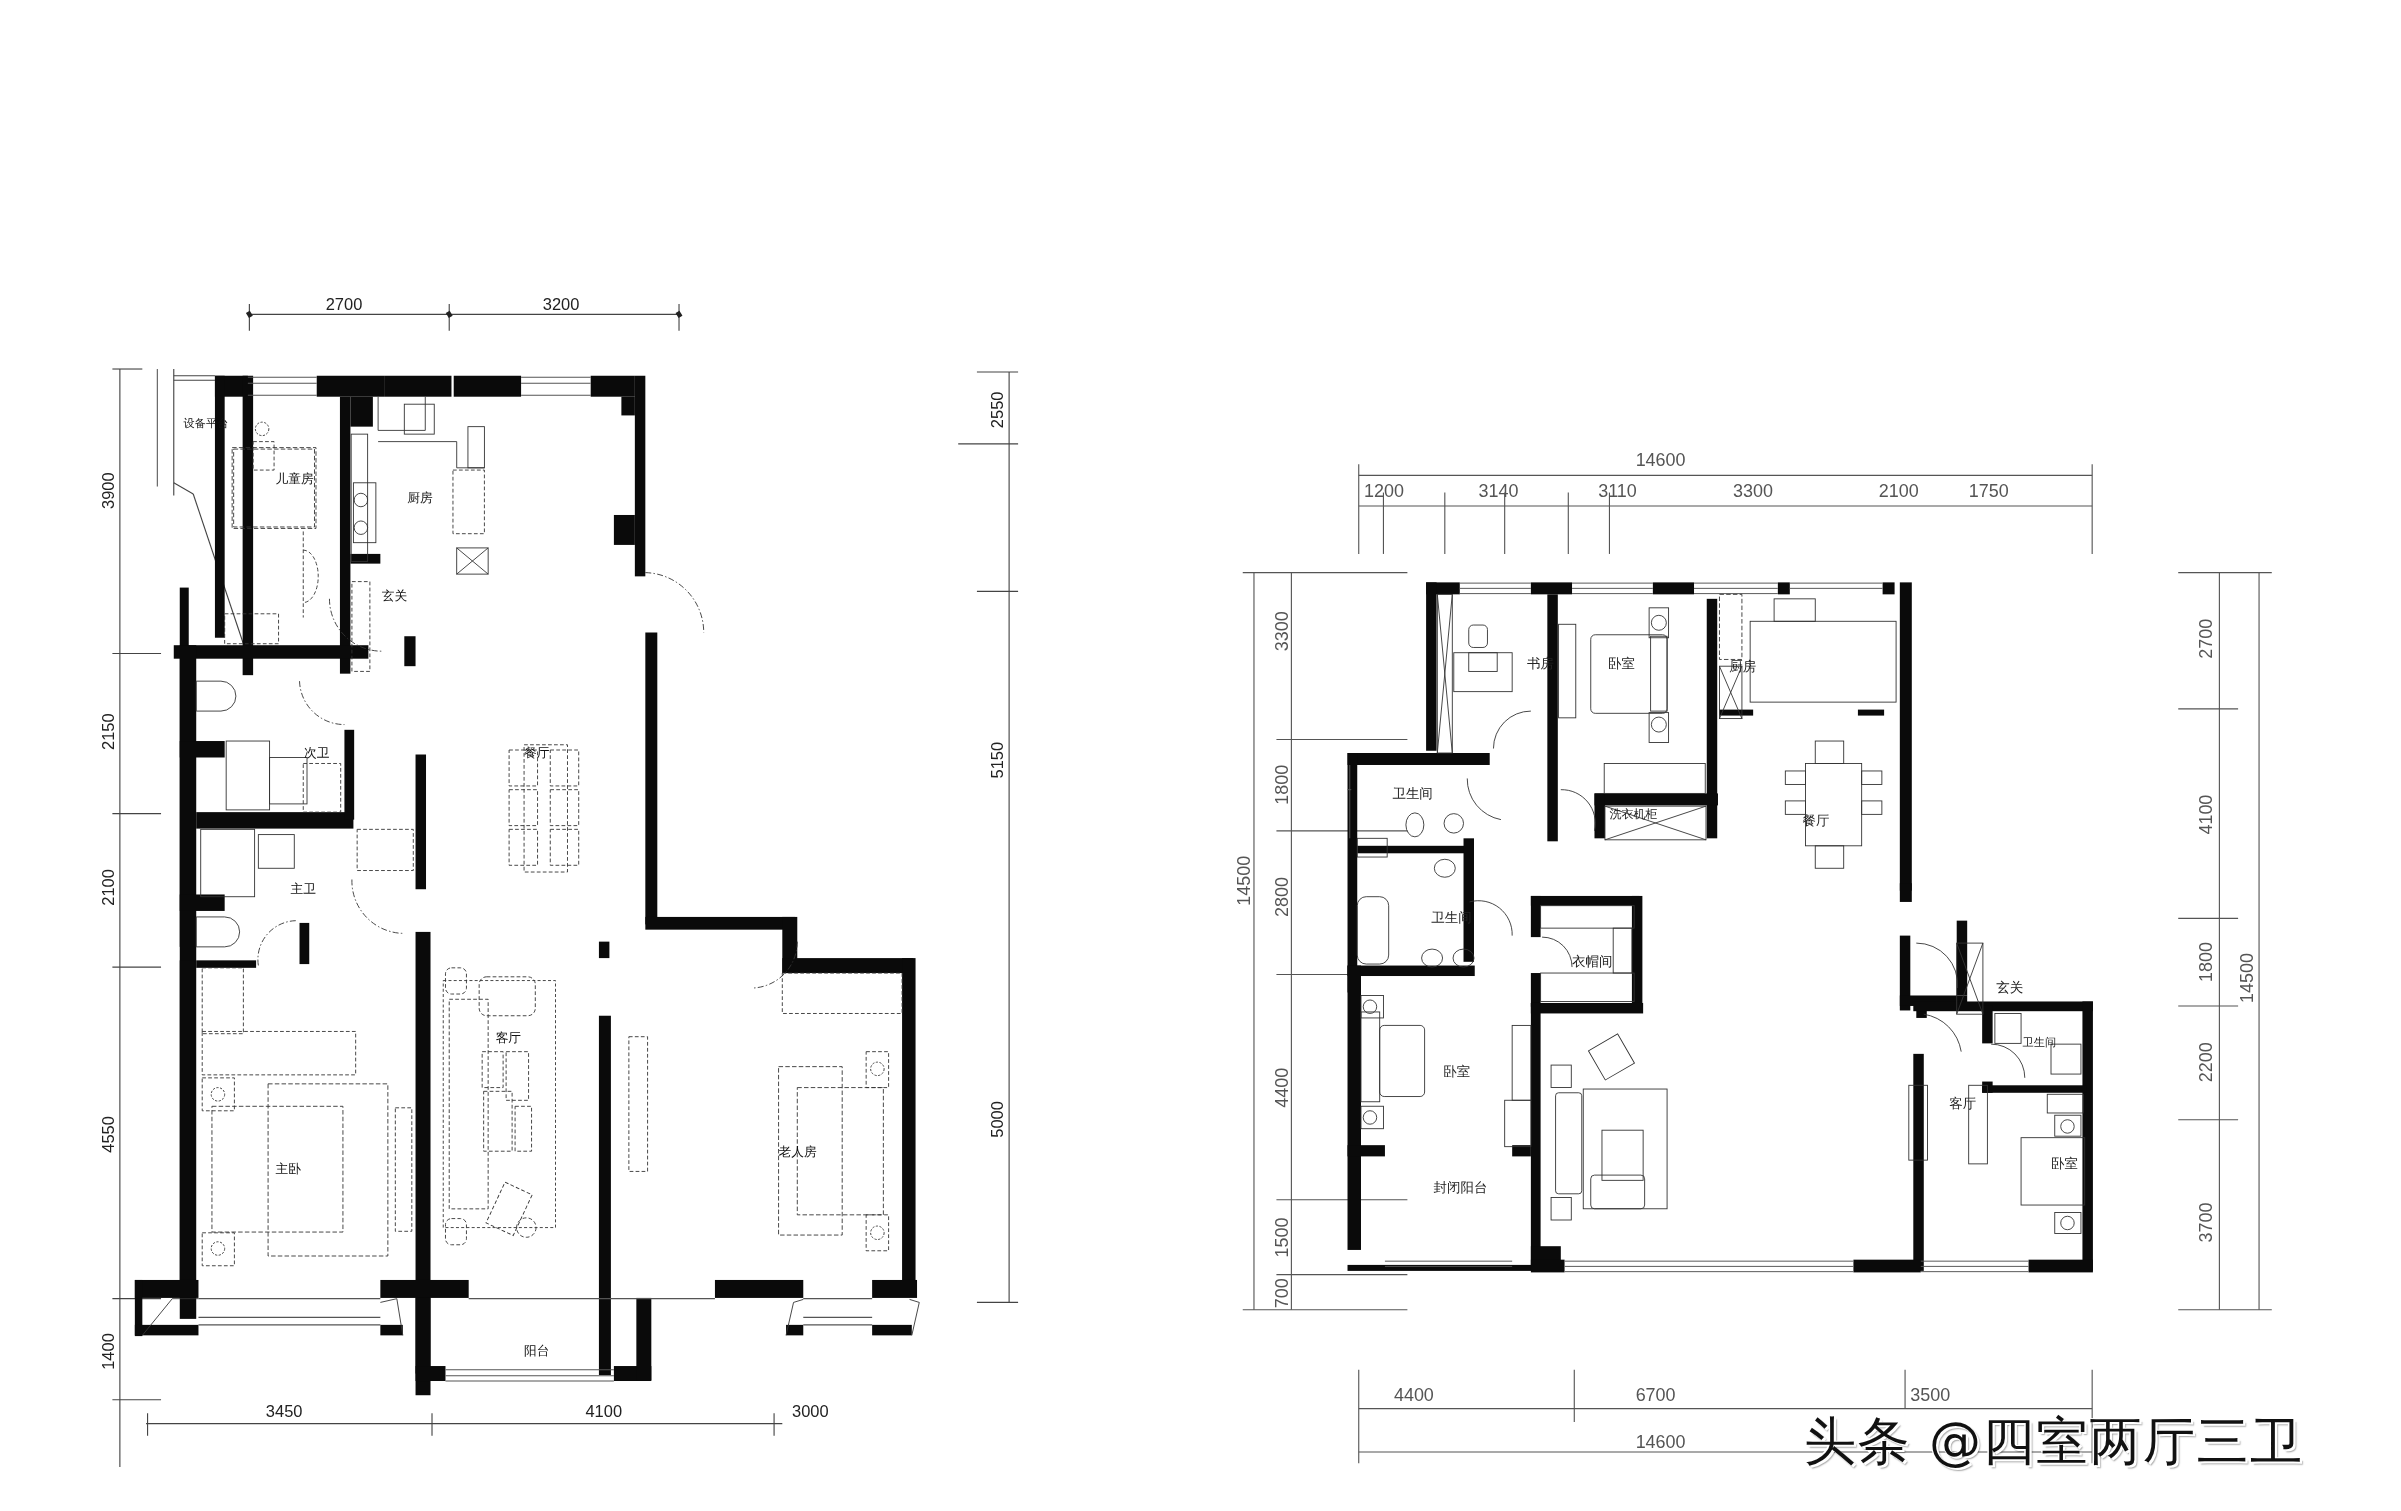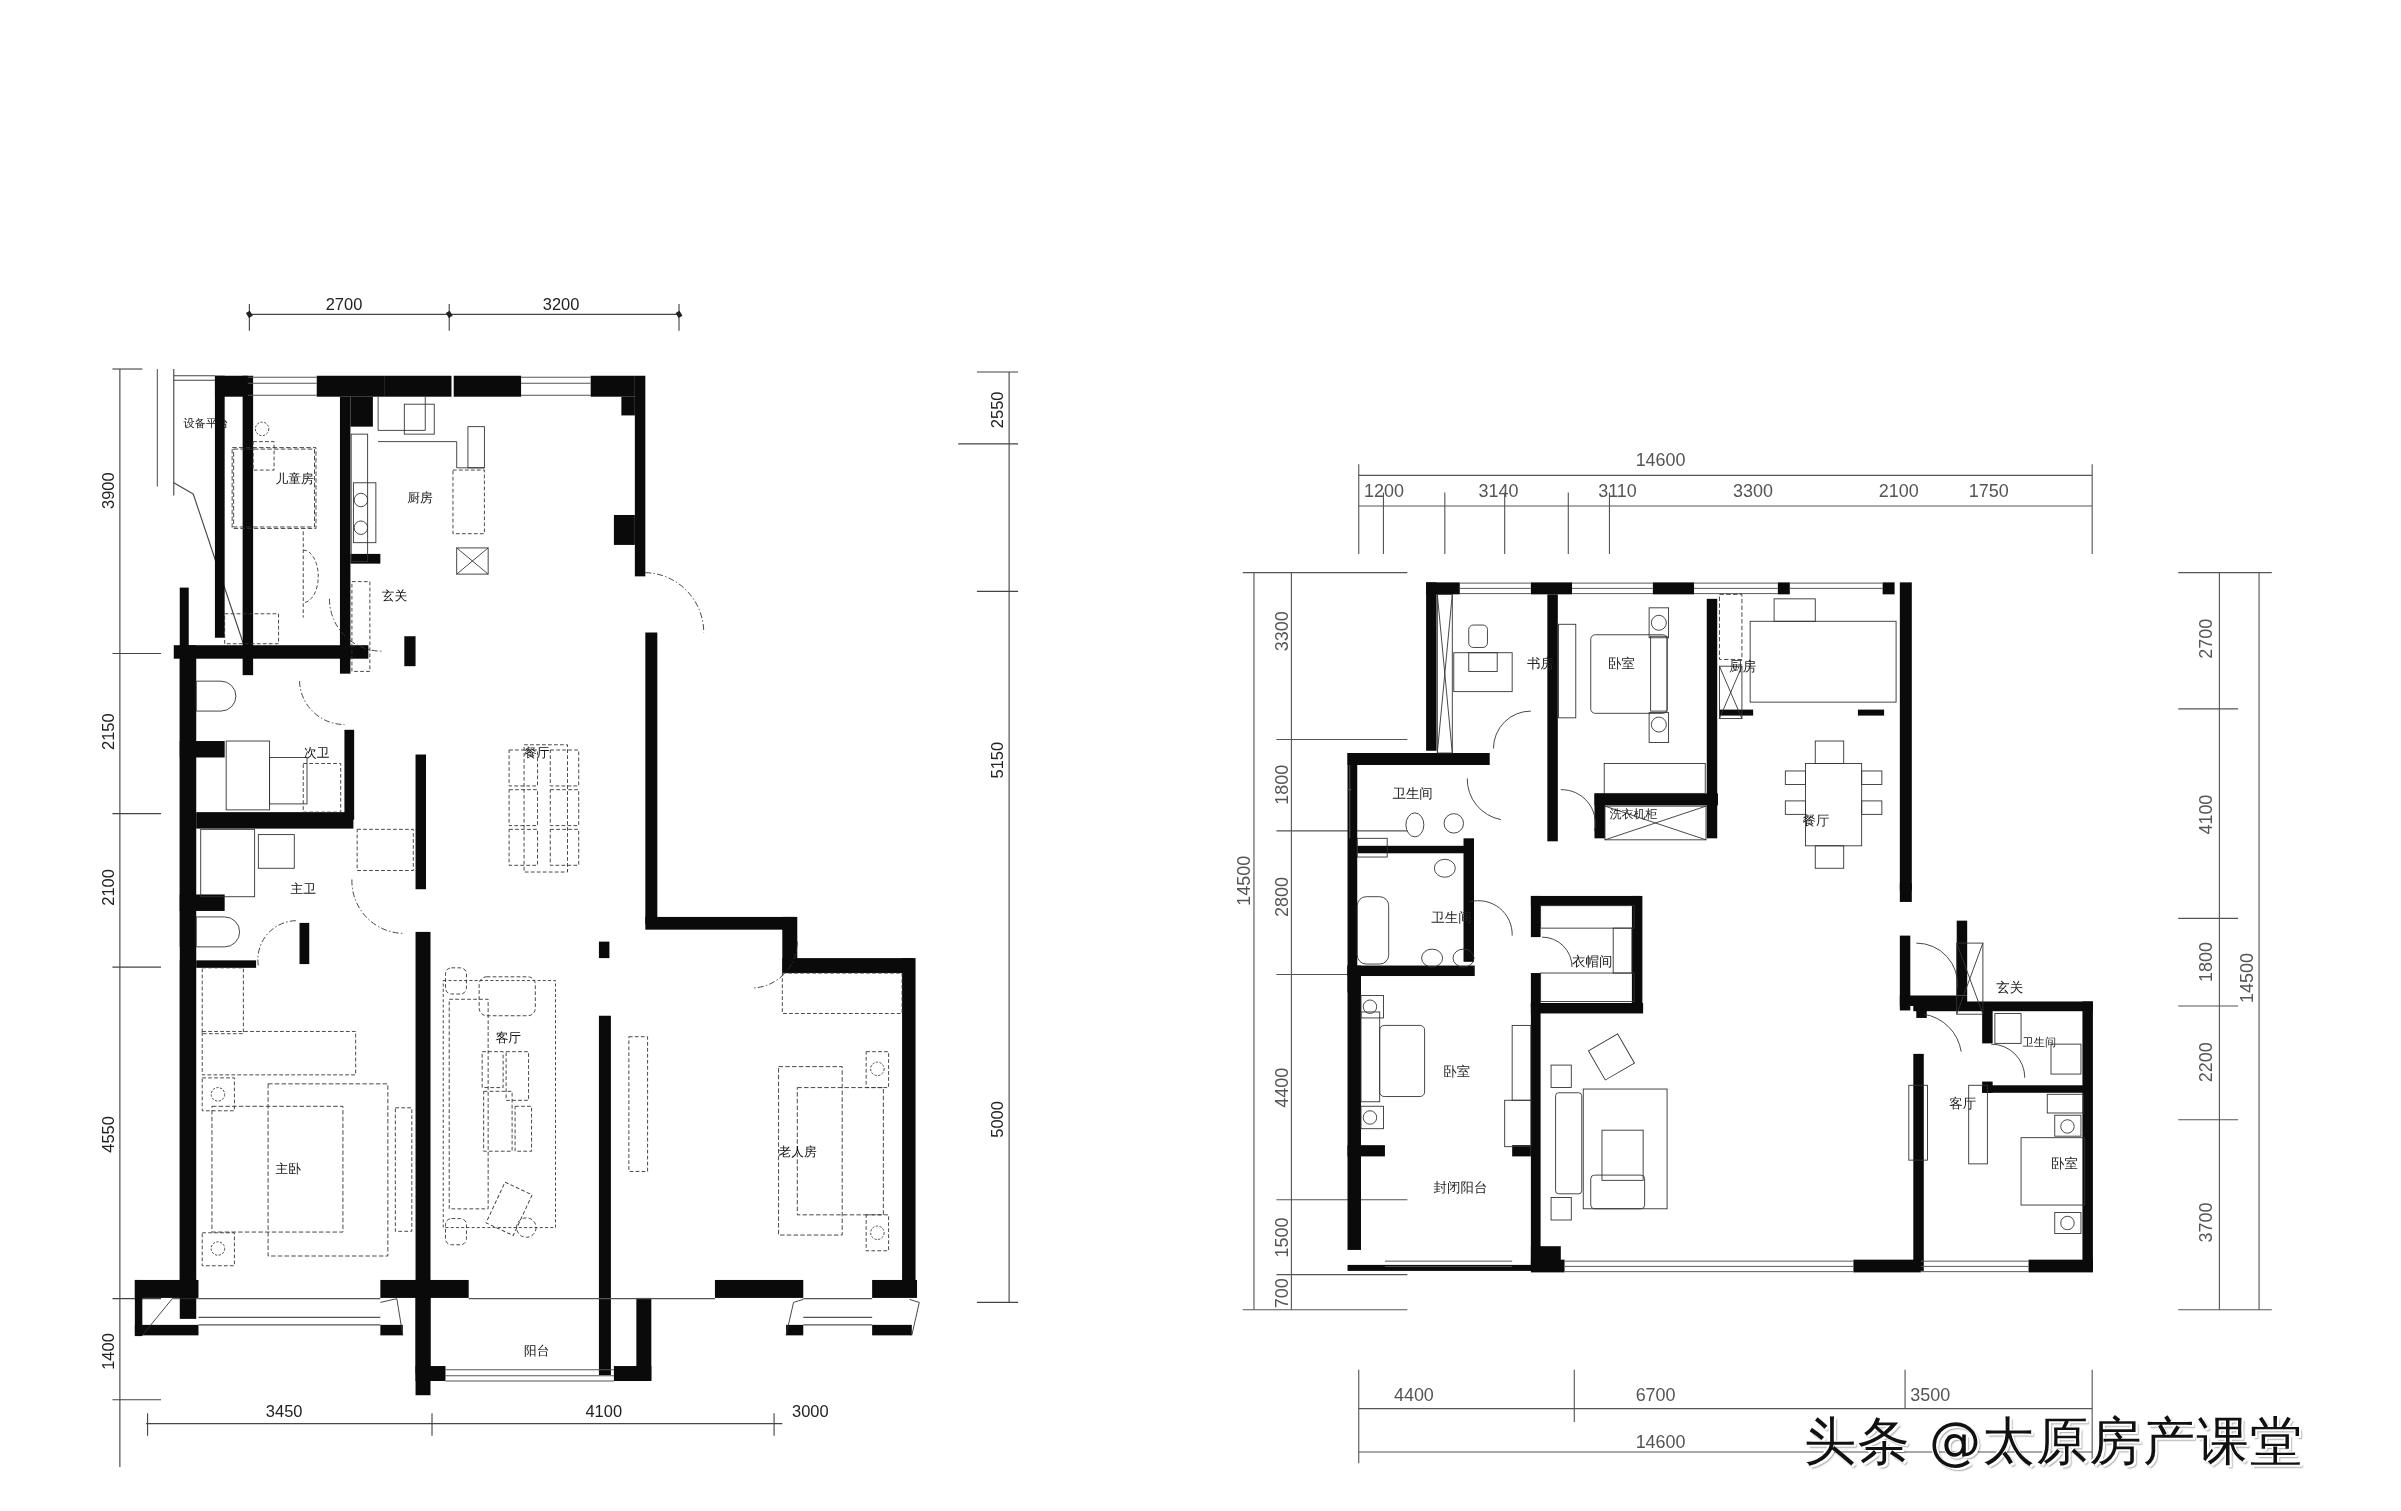--- a/index.html
+++ b/index.html
@@ -663,14 +663,14 @@
     <text transform="translate(1720 1748) rotate(-90)">700</text>
     <text transform="translate(2955 880) rotate(-90)">2700</text>
     <text transform="translate(2955 1115) rotate(-90)">4100</text>
     <text transform="translate(2955 1312) rotate(-90)">1800</text>
     <text transform="translate(2955 1446) rotate(-90)">2200</text>
     <text transform="translate(2955 1660) rotate(-90)">3700</text>
     <text transform="translate(3010 1340) rotate(-90)">14500</text>
   </g>
 </svg>
 
-<div class="watermark">头条 @太原房产课堂</div>
+<div class="watermark">头条 @四室两厅三卫</div>
 
 
 </body></html>

